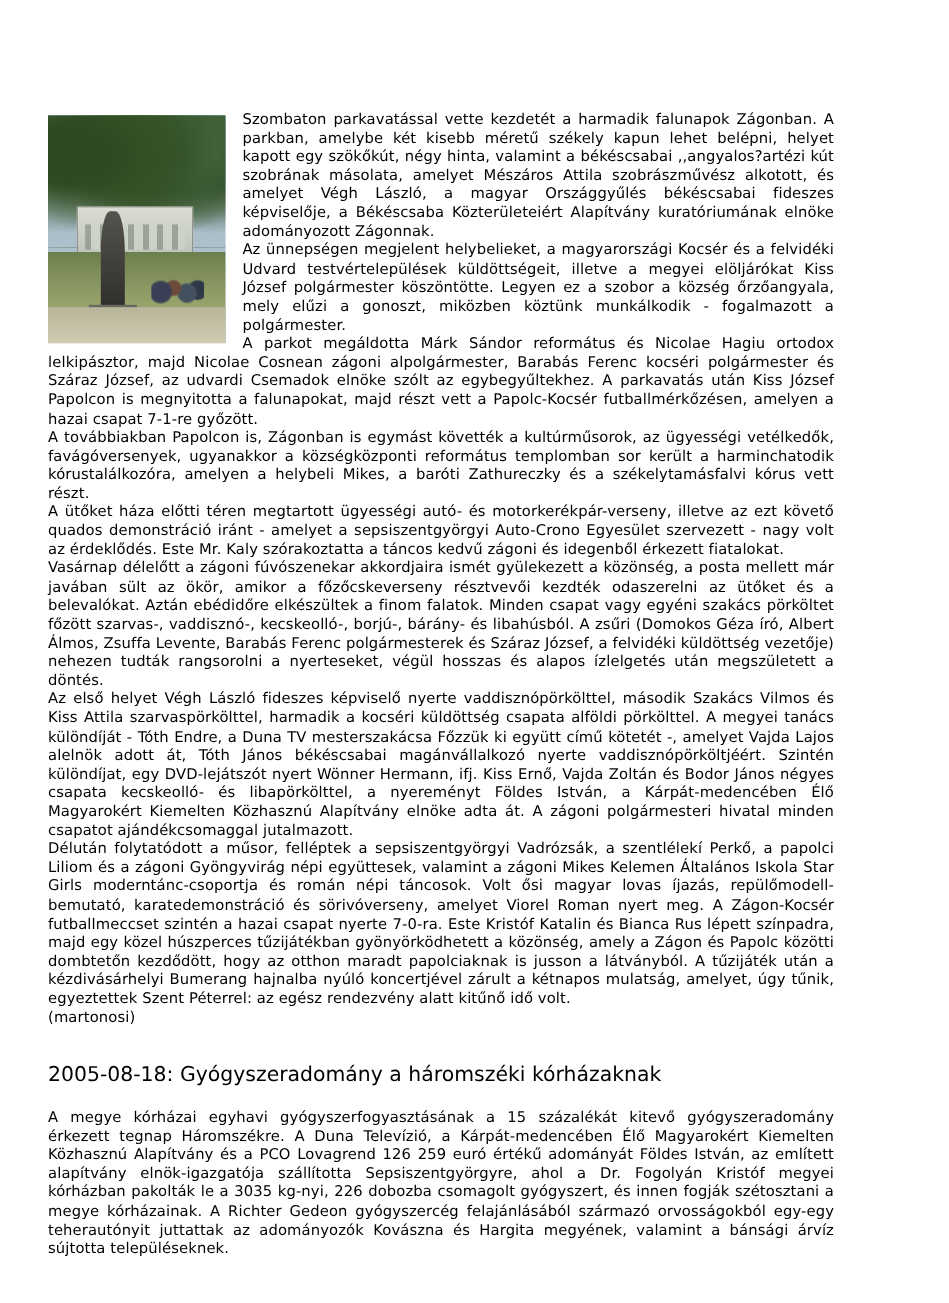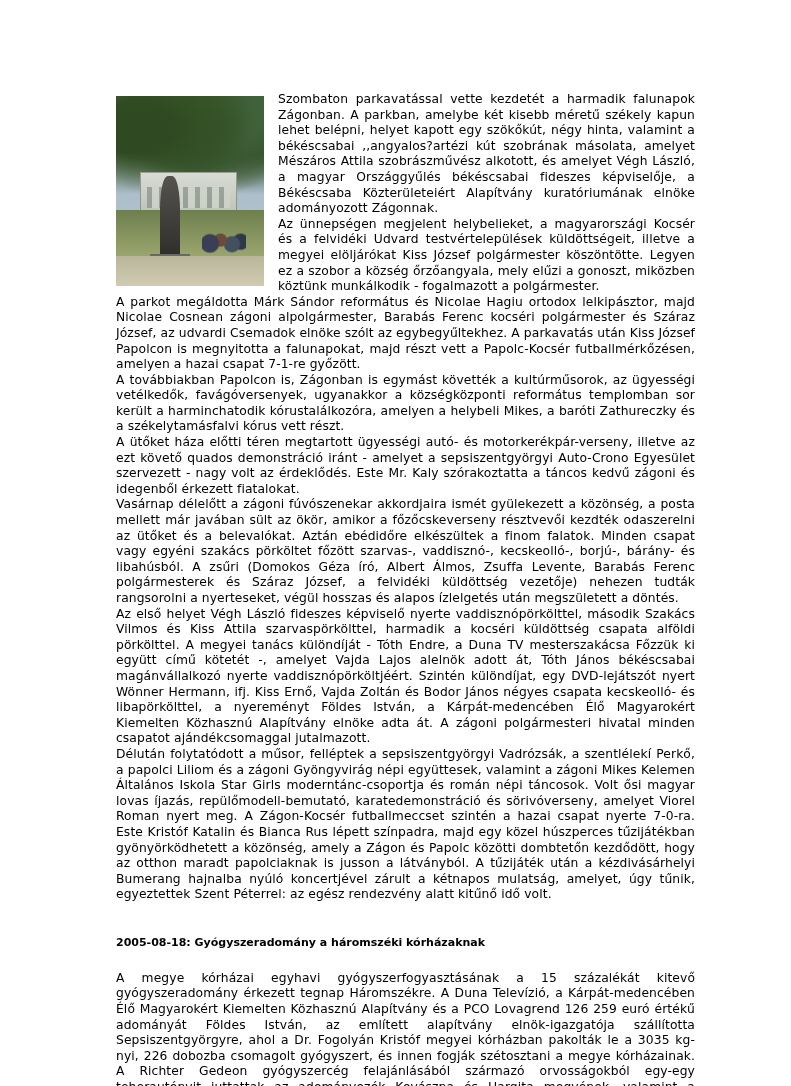--- a/index.html
+++ b/index.html
@@ -12,21 +12,21 @@
     background: #ffffff;
     font-family: "DejaVu Sans", sans-serif;
     color: #000000;
     overflow: hidden;
   }
   .page {
     position: relative;
     width: 791px;
     height: 1086px;
     box-sizing: border-box;
-    padding: 92px 96px 0 116px;
+    padding: 92px 96px 0 40px;
   }
   .article {
     position: relative;
   }
   .photo {
     float: left;
     width: 148px;
     height: 190px;
     margin: 4px 14px 2px 0;
     position: relative;
@@ -91,22 +91,22 @@
     margin: 0 0 0 0;
     font-size: 12.3px;
     line-height: 15.6px;
     text-align: justify;
     letter-spacing: .1px;
   }
   p.body-text + p.body-text {
     margin-top: 0;
   }
   .headline {
-    font-size: 11px;
-    font-weight: bold;
+    font-size: 17px;
+    font-weight: normal;
     margin: 0;
     line-height: 16px;
   }
   .spacer-32 { height: 32px; }
   .spacer-20 { height: 20px; }
   .clear { clear: both; }
 </style>
 </head>
 <body>
 
@@ -124,20 +124,21 @@
     </div>
 
     <p class="body-text">Szombaton parkavatással vette kezdetét a harmadik falunapok Zágonban. A parkban, amelybe két kisebb méretű székely kapun lehet belépni, helyet kapott egy szökőkút, négy hinta, valamint a békéscsabai ,,angyalos?artézi kút szobrának másolata, amelyet Mészáros Attila szobrászművész alkotott, és amelyet Végh László, a magyar Országgyűlés békéscsabai fideszes képviselője, a Békéscsaba Közterületeiért Alapítvány kuratóriumának elnöke adományozott Zágonnak.</p>
     <p class="body-text">Az ünnepségen megjelent helybelieket, a magyarországi Kocsér és a felvidéki Udvard testvértelepülések küldöttségeit, illetve a megyei elöljárókat Kiss József polgármester köszöntötte. Legyen ez a szobor a község őrzőangyala, mely elűzi a gonoszt, miközben köztünk munkálkodik - fogalmazott a polgármester.</p>
     <p class="body-text">A parkot megáldotta Márk Sándor református és Nicolae Hagiu ortodox lelkipásztor, majd Nicolae Cosnean zágoni alpolgármester, Barabás Ferenc kocséri polgármester és Száraz József, az udvardi Csemadok elnöke szólt az egybegyűltekhez. A parkavatás után Kiss József Papolcon is megnyitotta a falunapokat, majd részt vett a Papolc-Kocsér futballmérkőzésen, amelyen a hazai csapat 7-1-re győzött.</p>
     <p class="body-text">A továbbiakban Papolcon is, Zágonban is egymást követték a kultúrműsorok, az ügyességi vetélkedők, favágóversenyek, ugyanakkor a községközponti református templomban sor került a harminchatodik kórustalálkozóra, amelyen a helybeli Mikes, a baróti Zathureczky és a székelytamásfalvi kórus vett részt.</p>
     <p class="body-text">A ütőket háza előtti téren megtartott ügyességi autó- és motorkerékpár-verseny, illetve az ezt követő quados demonstráció iránt - amelyet a sepsiszentgyörgyi Auto-Crono Egyesület szervezett - nagy volt az érdeklődés. Este Mr. Kaly szórakoztatta a táncos kedvű zágoni és idegenből érkezett fiatalokat.</p>
     <p class="body-text">Vasárnap délelőtt a zágoni fúvószenekar akkordjaira ismét gyülekezett a közönség, a posta mellett már javában sült az ökör, amikor a főzőcskeverseny résztvevői kezdték odaszerelni az ütőket és a belevalókat. Aztán ebédidőre elkészültek a finom falatok. Minden csapat vagy egyéni szakács pörköltet főzött szarvas-, vaddisznó-, kecskeolló-, borjú-, bárány- és libahúsból. A zsűri (Domokos Géza író, Albert Álmos, Zsuffa Levente, Barabás Ferenc polgármesterek és Száraz József, a felvidéki küldöttség vezetője) nehezen tudták rangsorolni a nyerteseket, végül hosszas és alapos ízlelgetés után megszületett a döntés.</p>
     <p class="body-text">Az első helyet Végh László fideszes képviselő nyerte vaddisznópörkölttel, második Szakács Vilmos és Kiss Attila szarvaspörkölttel, harmadik a kocséri küldöttség csapata alföldi pörkölttel. A megyei tanács különdíját - Tóth Endre, a Duna TV mesterszakácsa Főzzük ki együtt című kötetét -, amelyet Vajda Lajos alelnök adott át, Tóth János békéscsabai magánvállalkozó nyerte vaddisznópörköltjéért. Szintén különdíjat, egy DVD-lejátszót nyert Wönner Hermann, ifj. Kiss Ernő, Vajda Zoltán és Bodor János négyes csapata kecskeolló- és libapörkölttel, a nyereményt Földes István, a Kárpát-medencében Élő Magyarokért Kiemelten Közhasznú Alapítvány elnöke adta át. A zágoni polgármesteri hivatal minden csapatot ajándékcsomaggal jutalmazott.</p>
     <p class="body-text">Délután folytatódott a műsor, felléptek a sepsiszentgyörgyi Vadrózsák, a szentlélekí Perkő, a papolci Liliom és a zágoni Gyöngyvirág népi együttesek, valamint a zágoni Mikes Kelemen Általános Iskola Star Girls moderntánc-csoportja és román népi táncosok. Volt ősi magyar lovas íjazás, repülőmodell-bemutató, karatedemonstráció és sörivóverseny, amelyet Viorel Roman nyert meg. A Zágon-Kocsér futballmeccset szintén a hazai csapat nyerte 7-0-ra. Este Kristóf Katalin és Bianca Rus lépett színpadra, majd egy közel húszperces tűzijátékban gyönyörködhetett a közönség, amely a Zágon és Papolc közötti dombtetőn kezdődött, hogy az otthon maradt papolciaknak is jusson a látványból. A tűzijáték után a kézdivásárhelyi Bumerang hajnalba nyúló koncertjével zárult a kétnapos mulatság, amelyet, úgy tűnik, egyeztettek Szent Péterrel: az egész rendezvény alatt kitűnő idő volt.</p>
+    <p class="body-text">(martonosi)</p>
     <div class="clear"></div>
   </div>
 
   <div class="spacer-32"></div>
 
   <div class="article">
     <p class="headline">2005-08-18: Gyógyszeradomány a háromszéki kórházaknak</p>
     <div class="spacer-20"></div>
     <p class="body-text">A megye kórházai egyhavi gyógyszerfogyasztásának a 15 százalékát kitevő gyógyszeradomány érkezett tegnap Háromszékre. A Duna Televízió, a Kárpát-medencében Élő Magyarokért Kiemelten Közhasznú Alapítvány és a PCO Lovagrend 126 259 euró értékű adományát Földes István, az említett alapítvány elnök-igazgatója szállította Sepsiszentgyörgyre, ahol a Dr. Fogolyán Kristóf megyei kórházban pakolták le a 3035 kg-nyi, 226 dobozba csomagolt gyógyszert, és innen fogják szétosztani a megye kórházainak. A Richter Gedeon gyógyszercég felajánlásából származó orvosságokból egy-egy teherautónyit juttattak az adományozók Kovászna és Hargita megyének, valamint a bánsági árvíz sújtotta településeknek.</p>
   </div>

